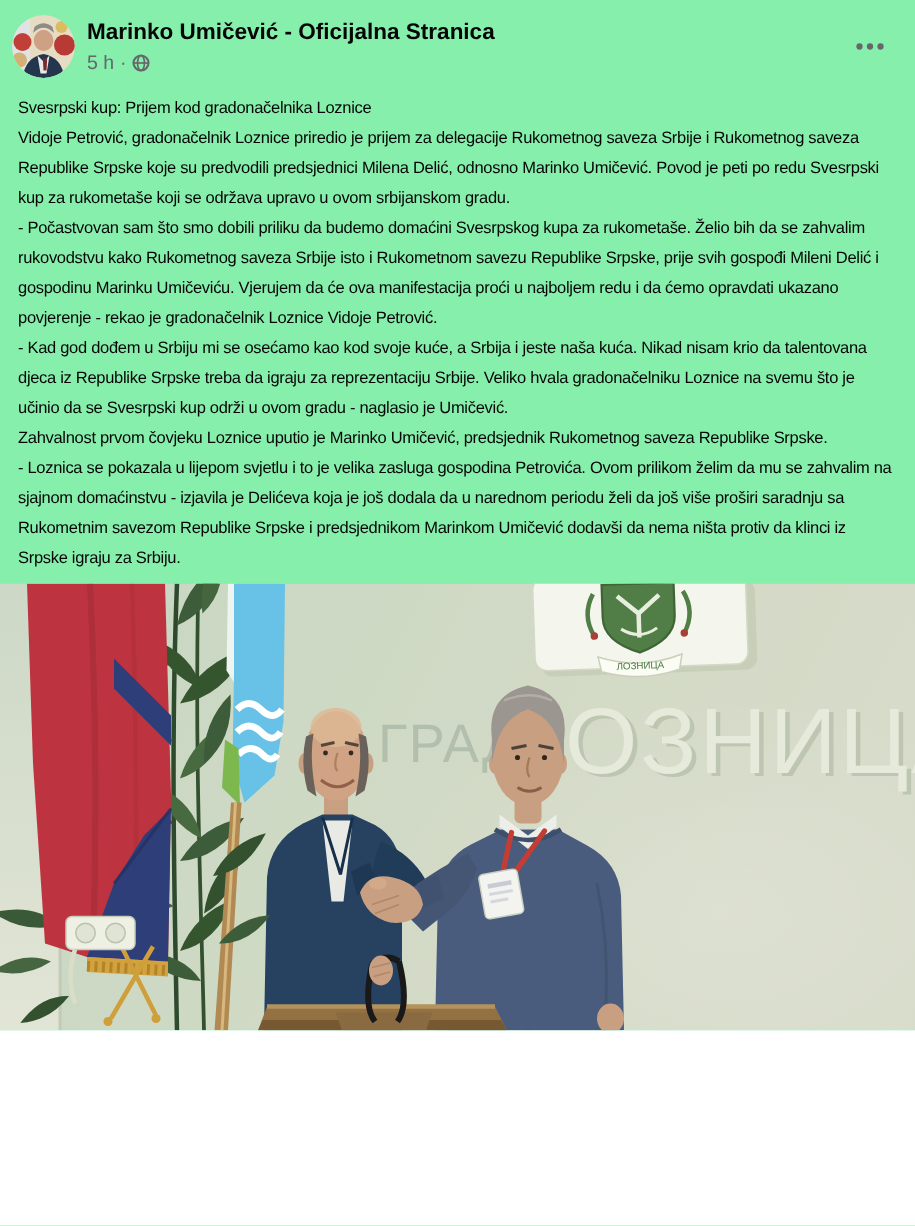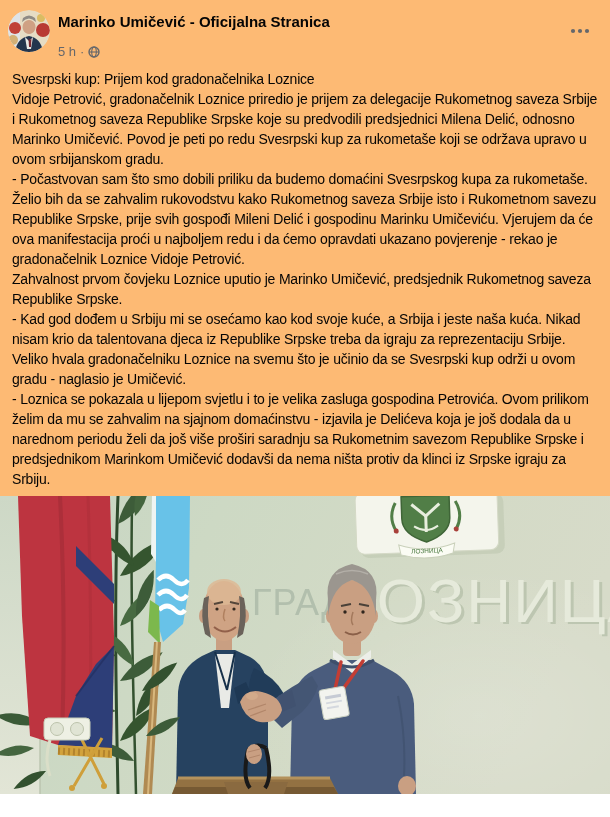--- a/index.html
+++ b/index.html
@@ -1,31 +1,31 @@
 <!DOCTYPE html>
 <html style="--flag_red: #bd3440; --flag_blue: #2d3e78; --flag_gold: #d2a23c; --loznica_blue: #68c2e8; --loznica_green: #7cb84d; --suit_navy: #264260; --suit_navy_dark: #213c59; --sweater_blue: #4a5c7d; --sweater_blue_dark: #445674; --skin: #c99f82; --shield_green: #517e47; --jeans_blue: #5e7da4; --wall_letter_white: #e6eadb; --wall_letter_gray: #b2bfad; --wall_green: #cfdbc6; --meta_gray: #65676b; --text_black: #050505;"><head>
 <meta charset="utf-8">
 <style>
   html,body{margin:0;padding:0;background:#fff;}
   body{width:610px;font-family:"Liberation Sans",sans-serif;color:#050505;}
-  .post{width:610px;background:#fdba74;position:relative;}
+  .post{width:610px;background:#86efac;position:relative;}
 
   
   .header{display:flex;align-items:flex-start;padding:10px 14px 0 8px;position:relative;}
   .avatar{width:42px;height:42px;border-radius:50%;overflow:hidden;flex:0 0 42px;cursor:pointer;}
   .avatar svg{display:block;}
   .hmeta{margin-left:8px;padding-top:2px;}
   .page-name{font-size:15px;font-weight:bold;color:#050505;line-height:19px;cursor:pointer;}
-  .subline{display:flex;align-items:center;gap:4px;font-size:13px;color:#65676b;margin-top:13px;}
+  .subline{display:flex;align-items:center;gap:4px;font-size:13px;color:#65676b;margin-top:3px;}
   .subline .sep{color:#65676b;}
   .globe{display:inline-flex;margin-top:1px;}
   .more-btn{position:absolute;right:14px;top:16px;background:none;border:none;padding:6px;cursor:pointer;border-radius:50%;}
 
   
-  .text-block{padding:10px 12px 0 12px;font-size:14px;letter-spacing:-0.2px;line-height:20px;color:#050505;}
+  .text-block{padding:10px 12px 0 12px;font-size:11px;letter-spacing:-0.2px;line-height:20px;color:#050505;}
   .post-title{margin:0 0 6px 0;}
   .par{margin:0;}
 
   
   .photo{margin-top:7px;width:610px;height:298px;overflow:hidden;cursor:pointer;}
   .photo svg{display:block;}
 
   
   .f-red{fill:var(--flag_red,#bd3440);}
   .f-blue{fill:var(--flag_blue,#2d3e78);}
@@ -91,22 +91,22 @@
         <circle cx="17" cy="3" r="2.1" fill="#65676b"></circle>
       </svg>
     </button>
   </div>
 
   <div class="text-block">
     <div class="post-title par">Svesrpski kup: Prijem kod gradonačelnika Loznice</div>
     <div>
         <div class="par">Vidoje Petrović, gradonačelnik Loznice priredio je prijem za delegacije Rukometnog saveza Srbije i Rukometnog saveza Republike Srpske koje su predvodili predsjednici Milena Delić, odnosno Marinko Umičević. Povod je peti po redu Svesrpski kup za rukometaše koji se održava upravo u ovom srbijanskom gradu.</div>
         <div class="par">- Počastvovan sam što smo dobili priliku da budemo domaćini Svesrpskog kupa za rukometaše. Želio bih da se zahvalim rukovodstvu kako Rukometnog saveza Srbije isto i Rukometnom savezu Republike Srpske, prije svih gospođi Mileni Delić i gospodinu Marinku Umičeviću. Vjerujem da će ova manifestacija proći u najboljem redu i da ćemo opravdati ukazano povjerenje - rekao je gradonačelnik Loznice Vidoje Petrović.</div>
+        <div class="par">- Kad god dođem u Srbiju mi se osećamo kao kod svoje kuće, a Srbija i jeste naša kuća. Nikad nisam krio da talentovana djeca iz Republike Srpske treba da igraju za reprezentaciju Srbije. Veliko hvala gradonačelniku Loznice na svemu što je učinio da se Svesrpski kup održi u ovom gradu - naglasio je Umičević.</div>
         <div class="par">Zahvalnost prvom čovjeku Loznice uputio je Marinko Umičević, predsjednik Rukometnog saveza Republike Srpske.</div>
-        <div class="par">- Kad god dođem u Srbiju mi se osećamo kao kod svoje kuće, a Srbija i jeste naša kuća. Nikad nisam krio da talentovana djeca iz Republike Srpske treba da igraju za reprezentaciju Srbije. Veliko hvala gradonačelniku Loznice na svemu što je učinio da se Svesrpski kup održi u ovom gradu - naglasio je Umičević.</div>
         <div class="par">- Loznica se pokazala u lijepom svjetlu i to je velika zasluga gospodina Petrovića. Ovom prilikom želim da mu se zahvalim na sjajnom domaćinstvu - izjavila je Delićeva koja je još dodala da u narednom periodu želi da još više proširi saradnju sa Rukometnim savezom Republike Srpske i predsjednikom Marinkom Umičević dodavši da nema ništa protiv da klinci iz Srpske igraju za Srbiju.</div>
       </div>
   </div>
 
   <div class="photo">
     <svg width="610" height="298" viewBox="0 0 610 298">
       <defs>
         <linearGradient id="wg" x1="0" y1="0" x2="1" y2="0.25">
           <stop offset="0" stop-color="#c6d5c3"></stop>
           <stop offset="0.35" stop-color="#cdd9c4"></stop>

